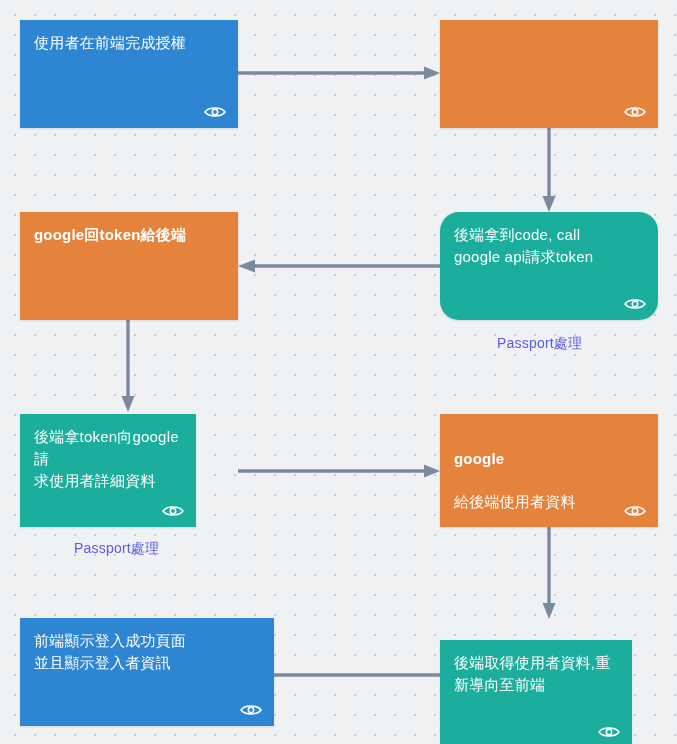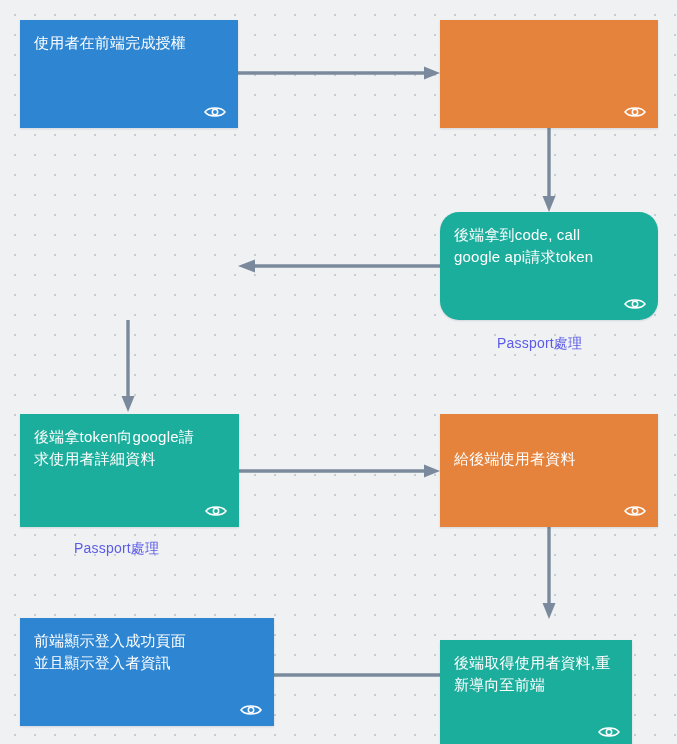--- a/index.html
+++ b/index.html
@@ -145,53 +145,57 @@
 
   <div class="node orange bold" style="left:440px; top:20px; width:218px; height:108px;">
     <span class="eye-icon">
       <svg width="22" height="14" viewBox="0 0 22 14">
         <path d="M1 7 C4.5 1.8, 17.5 1.8, 21 7 C17.5 12.2, 4.5 12.2, 1 7 Z" fill="none" stroke="#ffffff" stroke-width="1.5"></path>
         <circle cx="11" cy="7" r="2.7" fill="none" stroke="#ffffff" stroke-width="1.5"></circle>
       </svg>
     </span>
   </div>
 
+  <div class="node orange bold" style="left:20px; top:212px; width:218px; height:108px;">
+    <span class="label">google回token給後端</span>
+  </div>
 
   <div class="node teal" style="left:440px; top:212px; width:218px; height:108px;border-radius:19px;">
     <span class="label">後端拿到code, call
 google api請求token</span>
     <span class="eye-icon">
       <svg width="22" height="14" viewBox="0 0 22 14">
         <path d="M1 7 C4.5 1.8, 17.5 1.8, 21 7 C17.5 12.2, 4.5 12.2, 1 7 Z" fill="none" stroke="#ffffff" stroke-width="1.5"></path>
         <circle cx="11" cy="7" r="2.7" fill="none" stroke="#ffffff" stroke-width="1.5"></circle>
       </svg>
     </span>
   </div>
 
   <div class="sublabel" style="left:497px; top:335px;">
     <span>Passport處理</span>
   </div>
 
-  <div class="node teal" style="left:20px; top:414px; width:219px; height:113px;">
+  <div class="node teal" style="left:20px; top:414px; width:176px; height:113px;">
     <span class="label">後端拿token向google請
 求使用者詳細資料</span>
     <span class="eye-icon">
       <svg width="22" height="14" viewBox="0 0 22 14">
         <path d="M1 7 C4.5 1.8, 17.5 1.8, 21 7 C17.5 12.2, 4.5 12.2, 1 7 Z" fill="none" stroke="#ffffff" stroke-width="1.5"></path>
         <circle cx="11" cy="7" r="2.7" fill="none" stroke="#ffffff" stroke-width="1.5"></circle>
       </svg>
     </span>
   </div>
 
   <div class="sublabel" style="left:74px; top:540px;">
     <span>Passport處理</span>
   </div>
 
   <div class="node orange" style="left:440px; top:414px; width:218px; height:113px;">
     <span class="label">
+      <span class="line-bold">google</span>
       <span class="line-normal">給後端使用者資料</span>
     </span>
     <span class="eye-icon">
       <svg width="22" height="14" viewBox="0 0 22 14">
         <path d="M1 7 C4.5 1.8, 17.5 1.8, 21 7 C17.5 12.2, 4.5 12.2, 1 7 Z" fill="none" stroke="#ffffff" stroke-width="1.5"></path>
         <circle cx="11" cy="7" r="2.7" fill="none" stroke="#ffffff" stroke-width="1.5"></circle>
       </svg>
     </span>
   </div>
 

